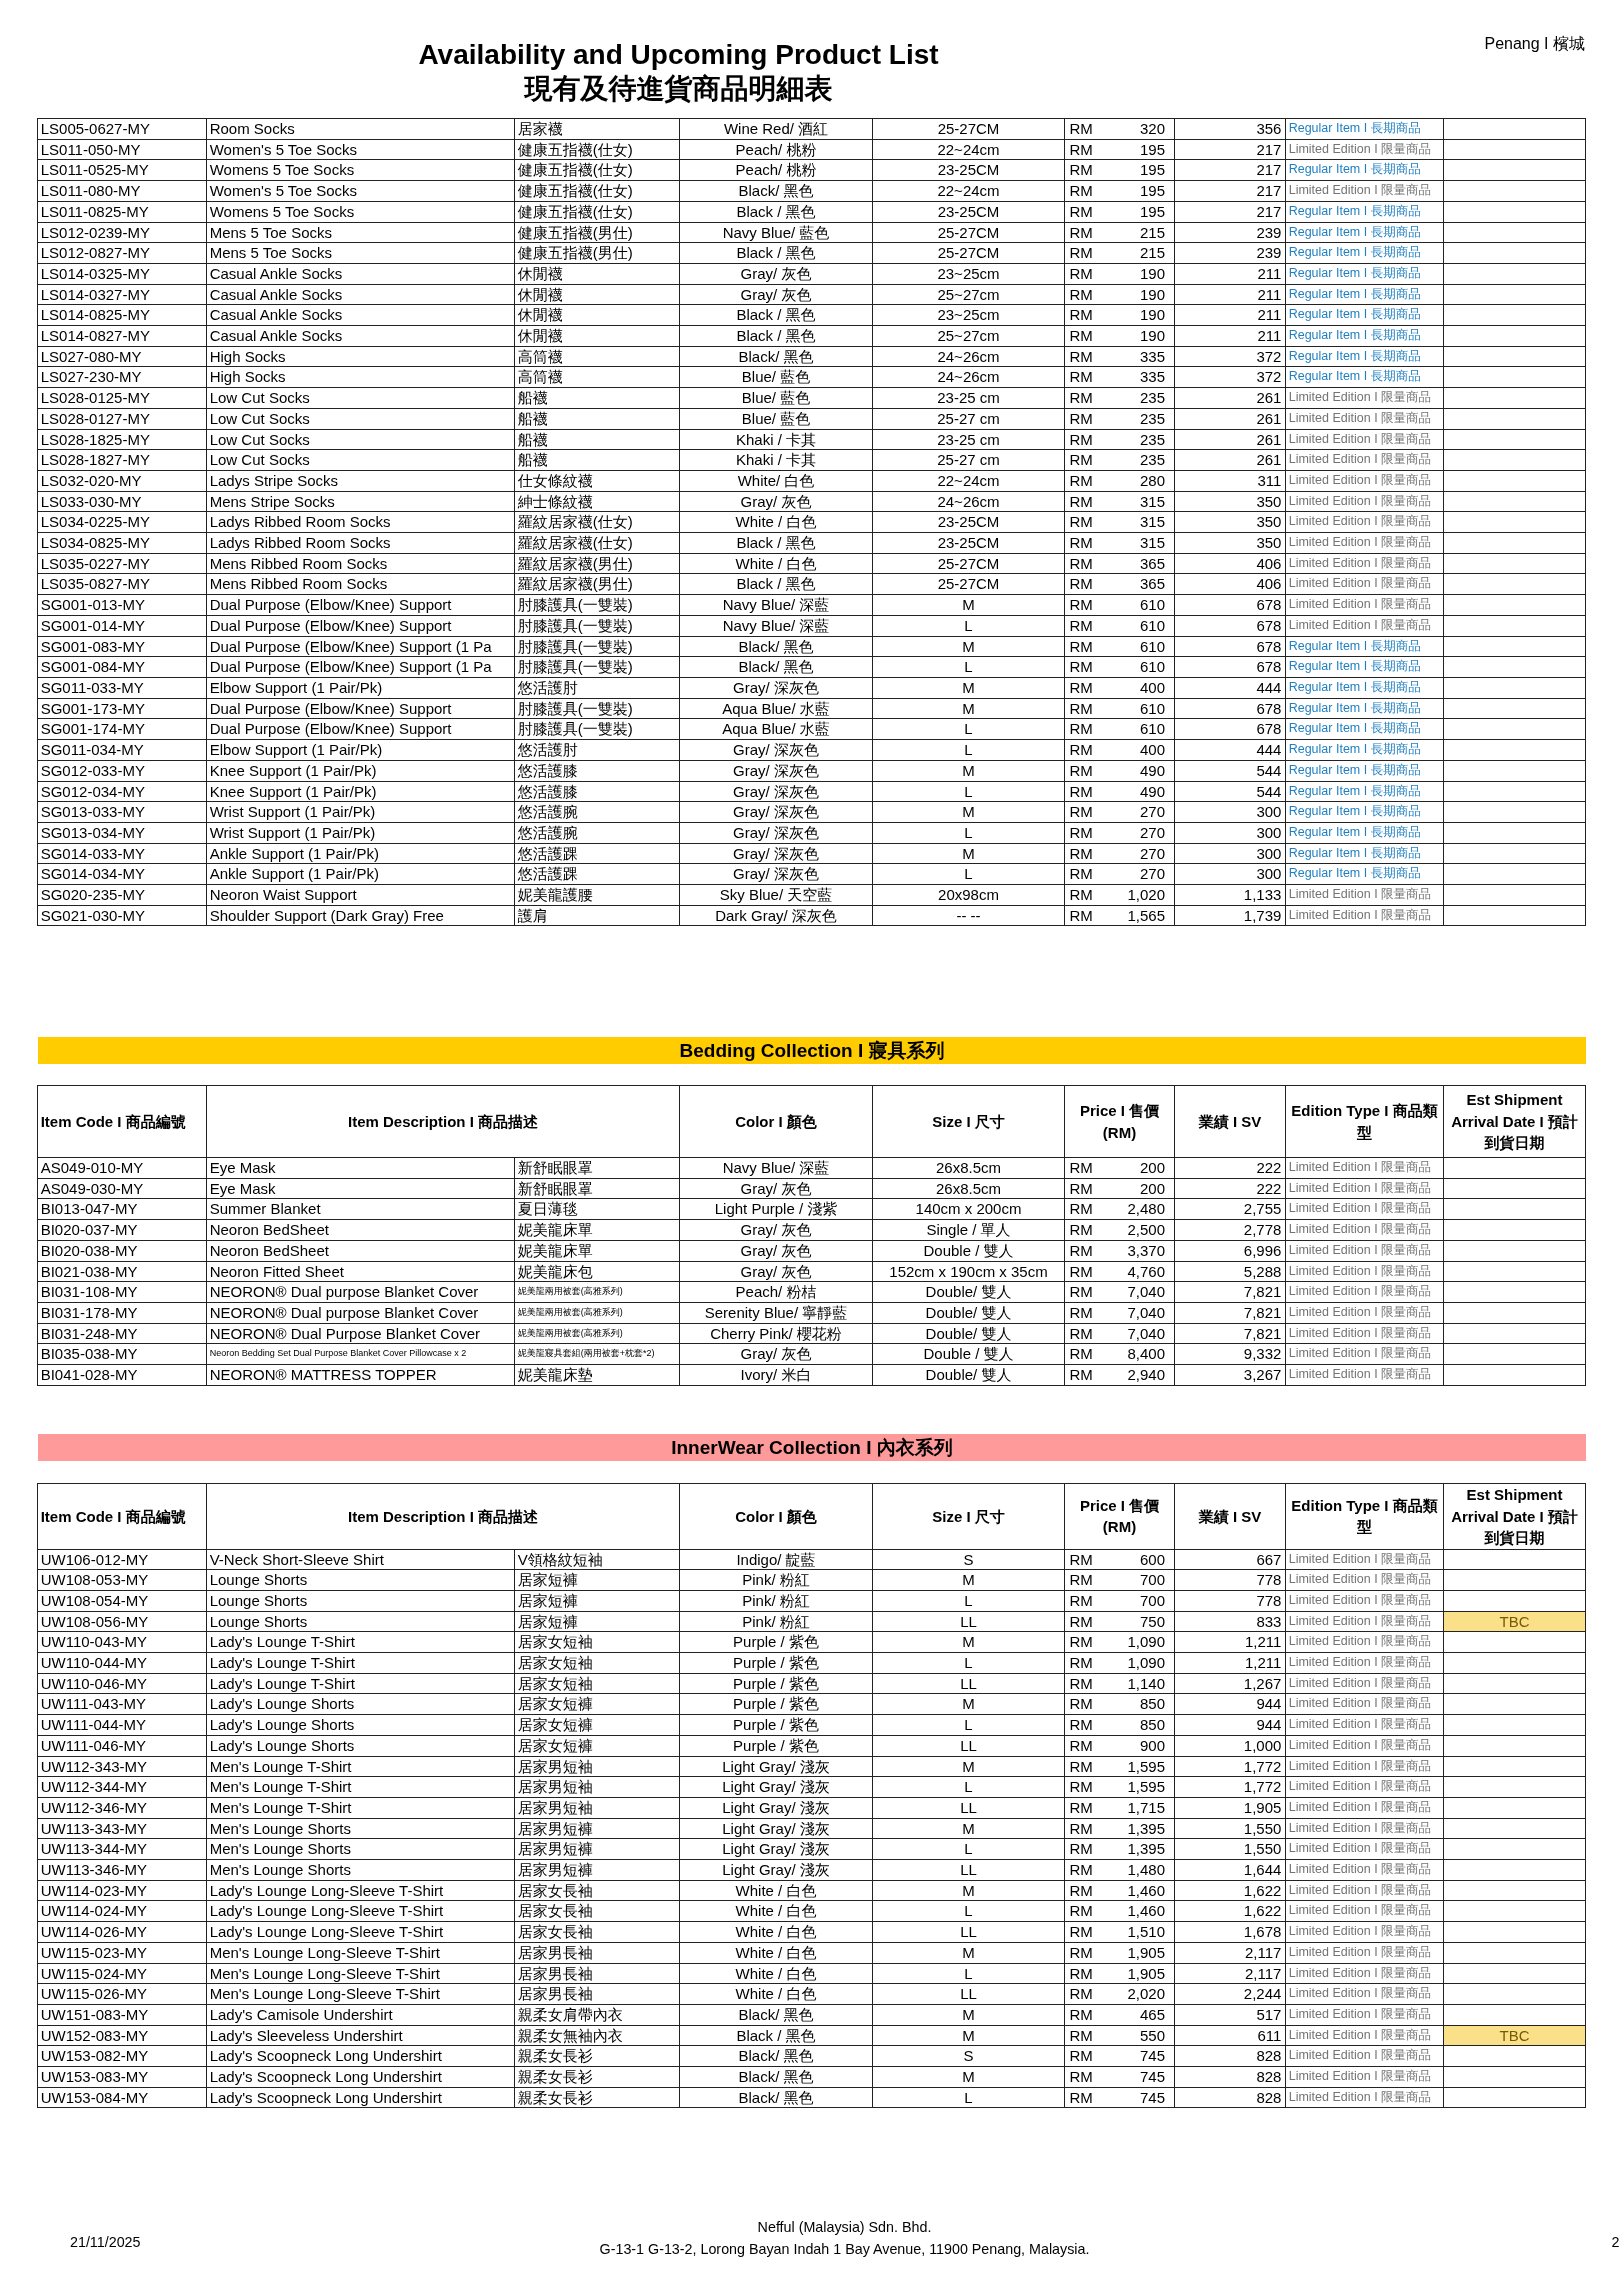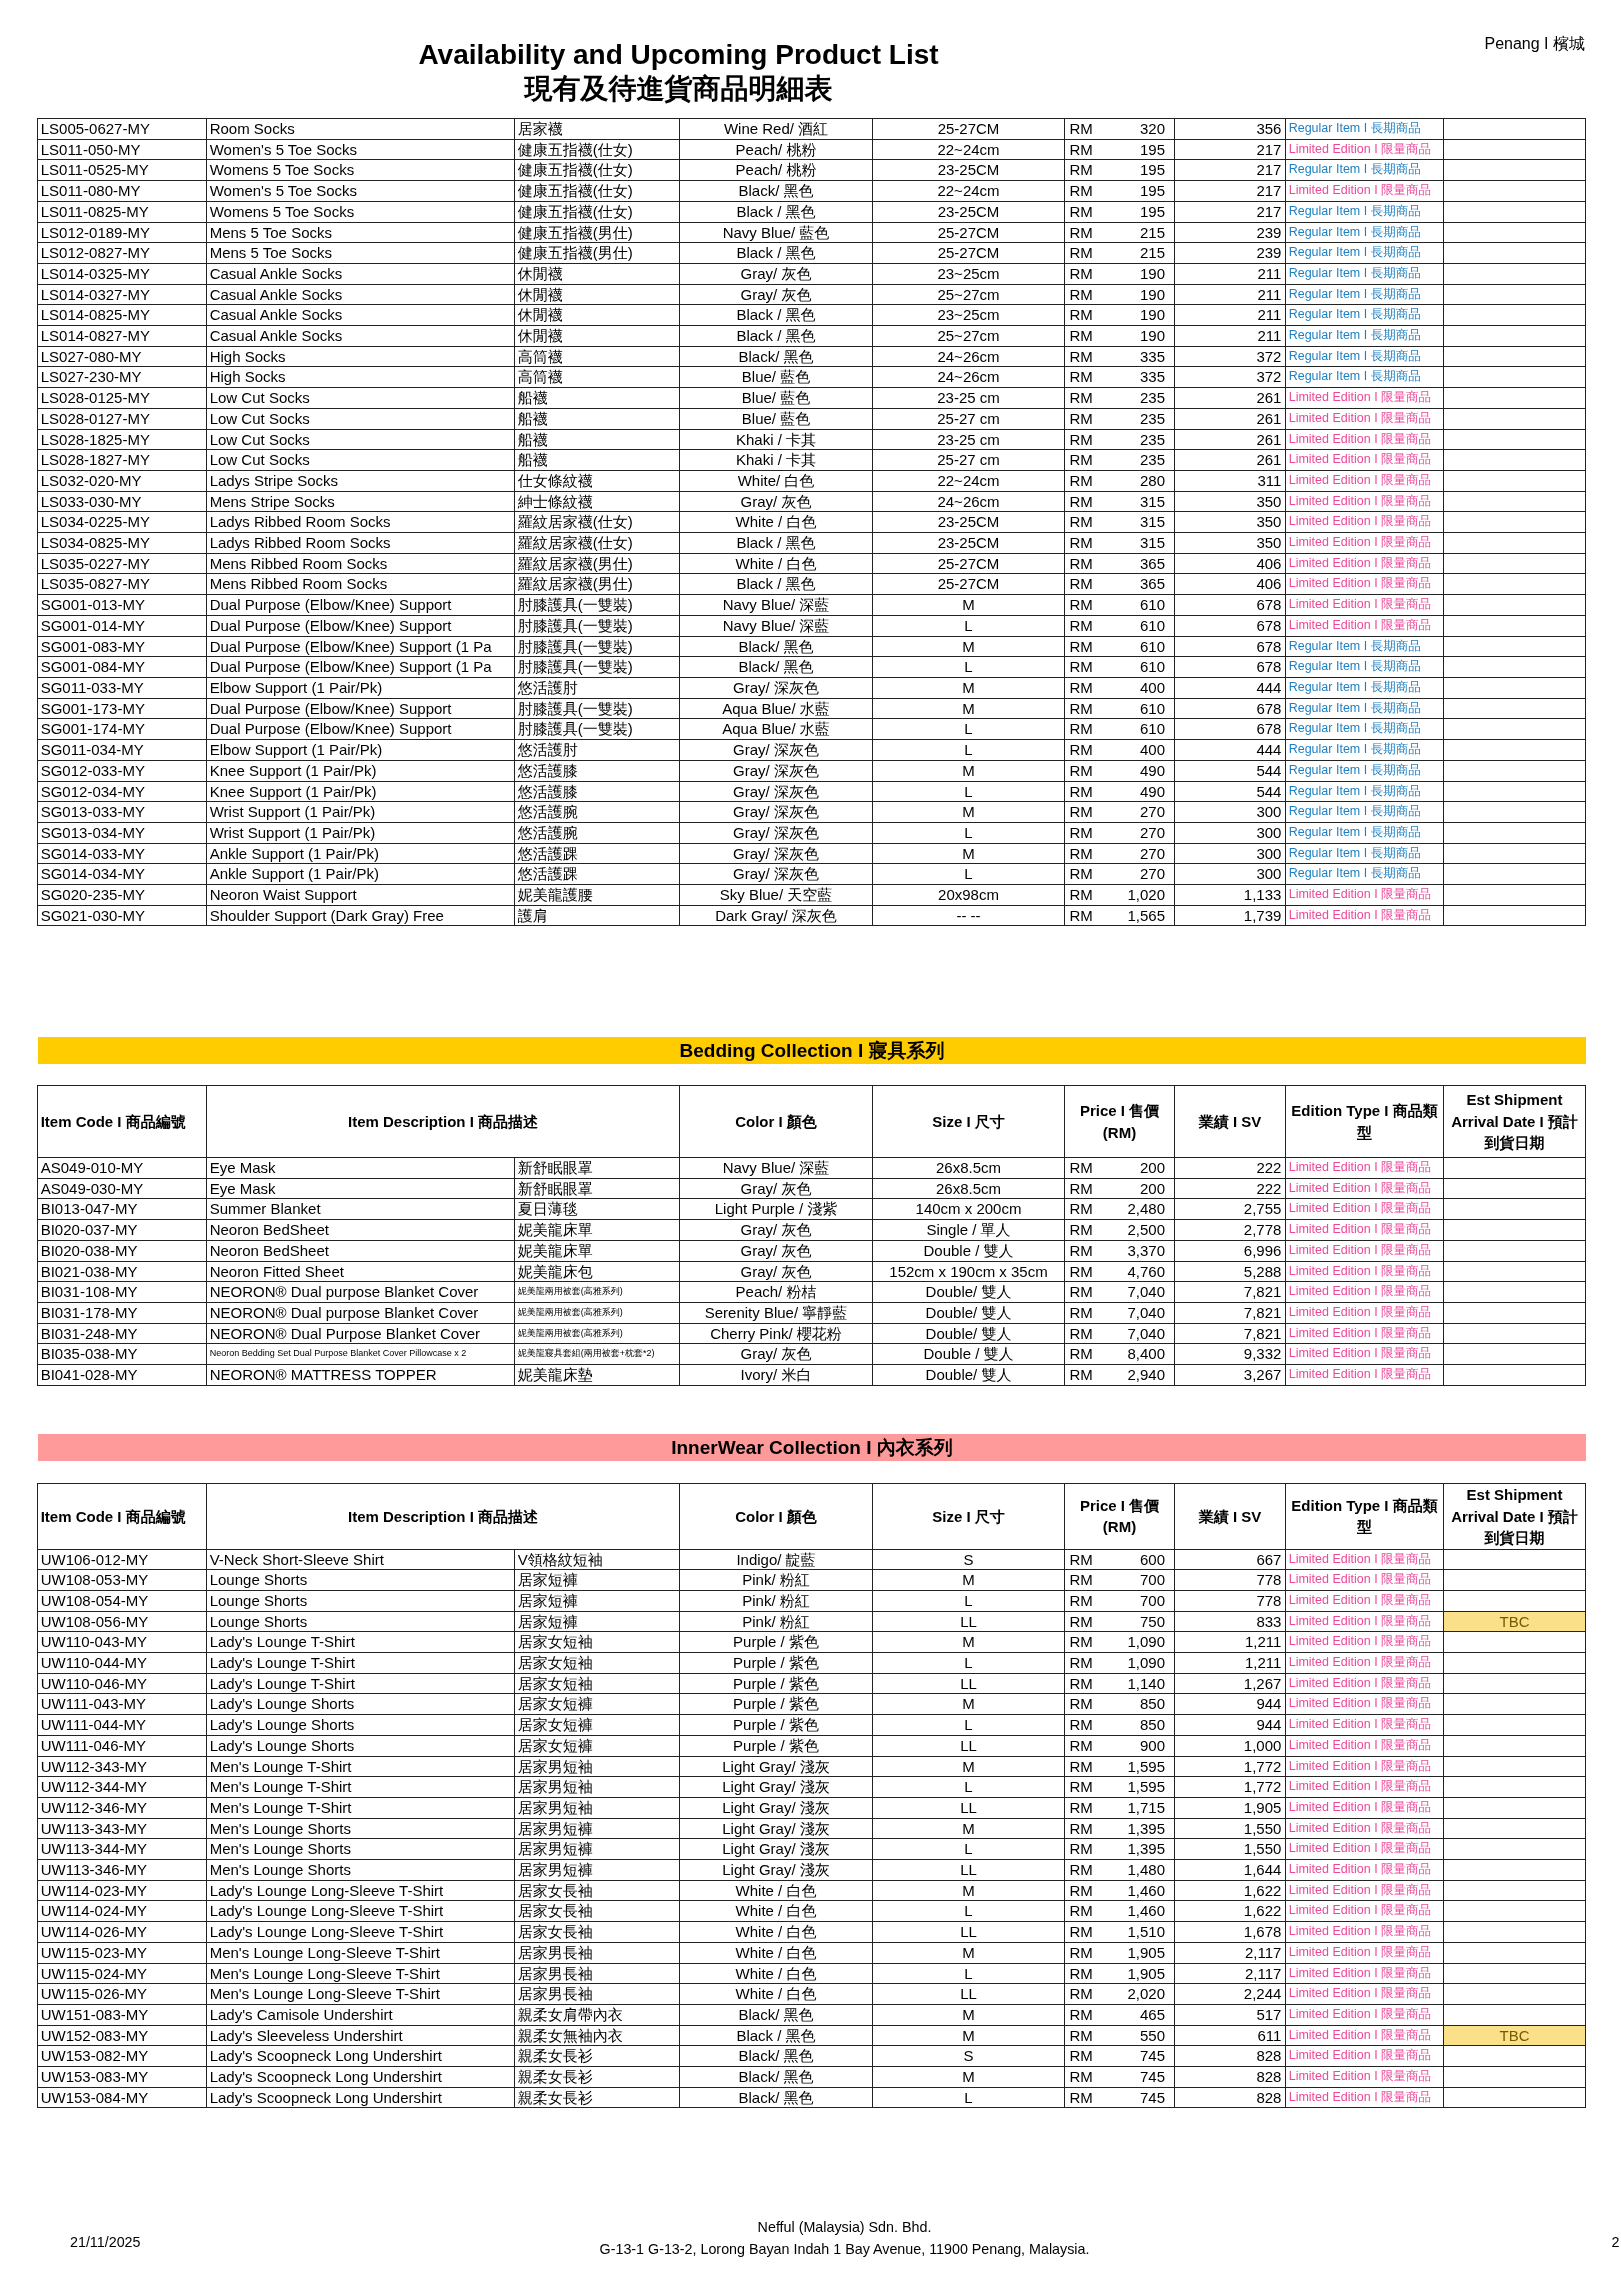--- a/index.html
+++ b/index.html
@@ -14,21 +14,21 @@
   td.code{}
   td.desc{border-right:0.9px solid #222;}
   td.cn{border-left:0.9px solid #222;}
   td.color,td.size{text-align:center;}
   td.price{padding:0;}
   td.price .rm{float:left;padding-left:4.5px;}
   td.price .amt{float:right;padding-right:9px;}
   td.sv{text-align:right;padding-right:3.6px;}
   td.edition{font-size:12.5px;}
   .ed-regular{color:#1f7fc0;margin-top:15px;}
-  .ed-limited{color:#ec4899;}
+  .ed-limited{color:#737373;}
   td.ship{text-align:center;color:#7a5a00;}
   td.ship.tbc{background:#fbe08a;}
   th{font-weight:bold;font-size:15px;line-height:21.5px;white-space:normal;text-align:center;height:auto;}
   th.codeh{text-align:left;}
   .banner{left:38px;width:1548px;height:27px;text-align:center;font-weight:bold;font-size:19px;line-height:27px;}
   #bed-banner{top:1037px;background:#ffcc00;}
   #inner-banner{top:1434px;background:#ff9a9a;}
   .footer{font-size:14.3px;padding-left:34px;}
   #footer-date{left:36px;top:2234px;}
   #footer-co{left:0;width:1621px;text-align:center;top:2217px;line-height:21.5px;}
@@ -119,21 +119,21 @@
         <td class="size">23-25CM</td>
         <td class="price">
           <span class="rm">RM</span>
           <span class="amt">195</span>
         </td>
         <td class="sv">217</td>
         <td class="edition ed-regular">Regular Item I 長期商品</td>
         <td class="ship"></td>
       </tr>
       <tr>
-        <td class="code">LS012-0189-MY</td>
+        <td class="code">LS012-0239-MY</td>
         <td class="desc">Mens 5 Toe Socks</td>
         <td class="cn">健康五指襪(男仕)</td>
         <td class="color">Navy Blue/ 藍色</td>
         <td class="size">25-27CM</td>
         <td class="price">
           <span class="rm">RM</span>
           <span class="amt">215</span>
         </td>
         <td class="sv">239</td>
         <td class="edition ed-regular">Regular Item I 長期商品</td>

